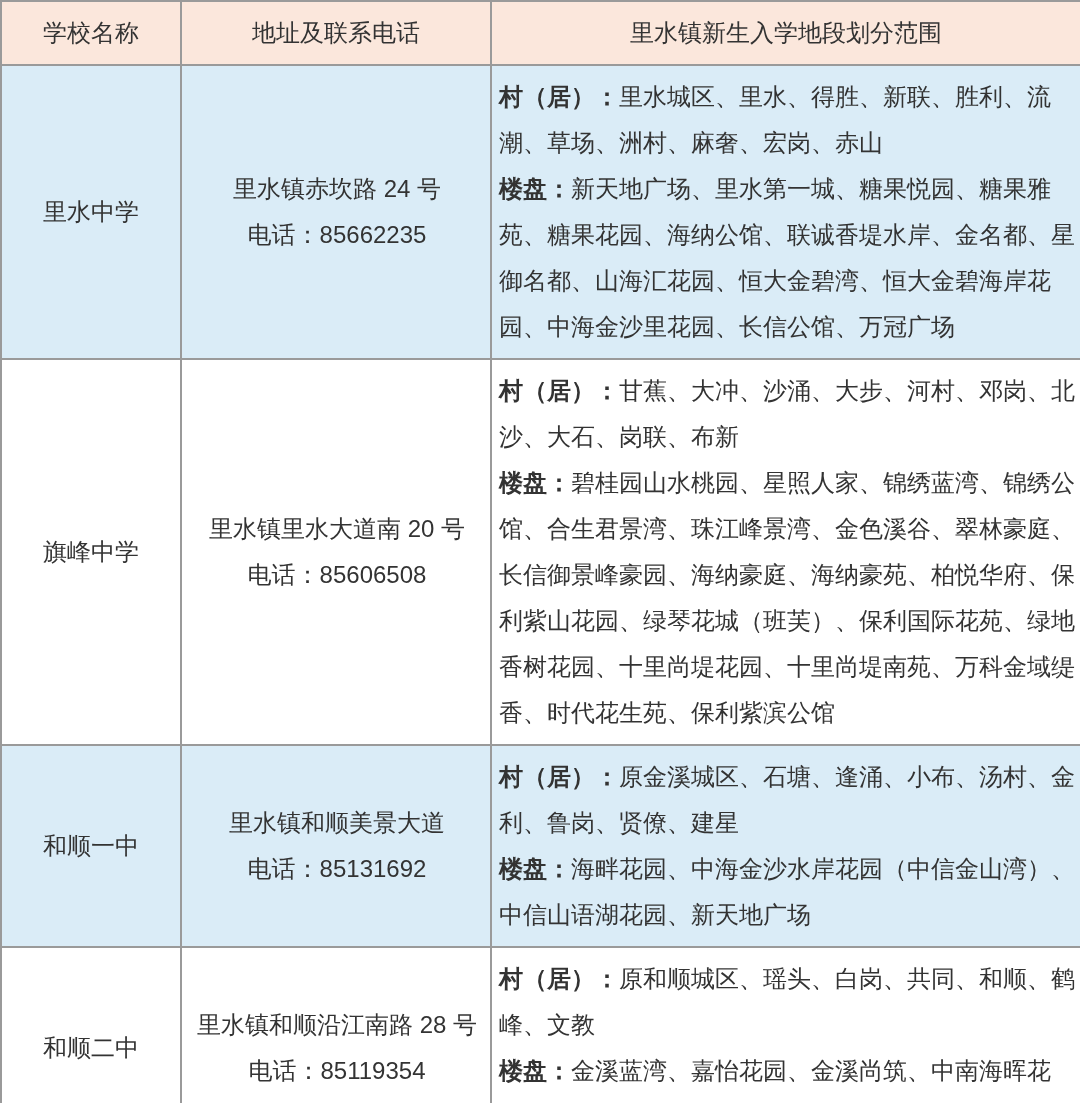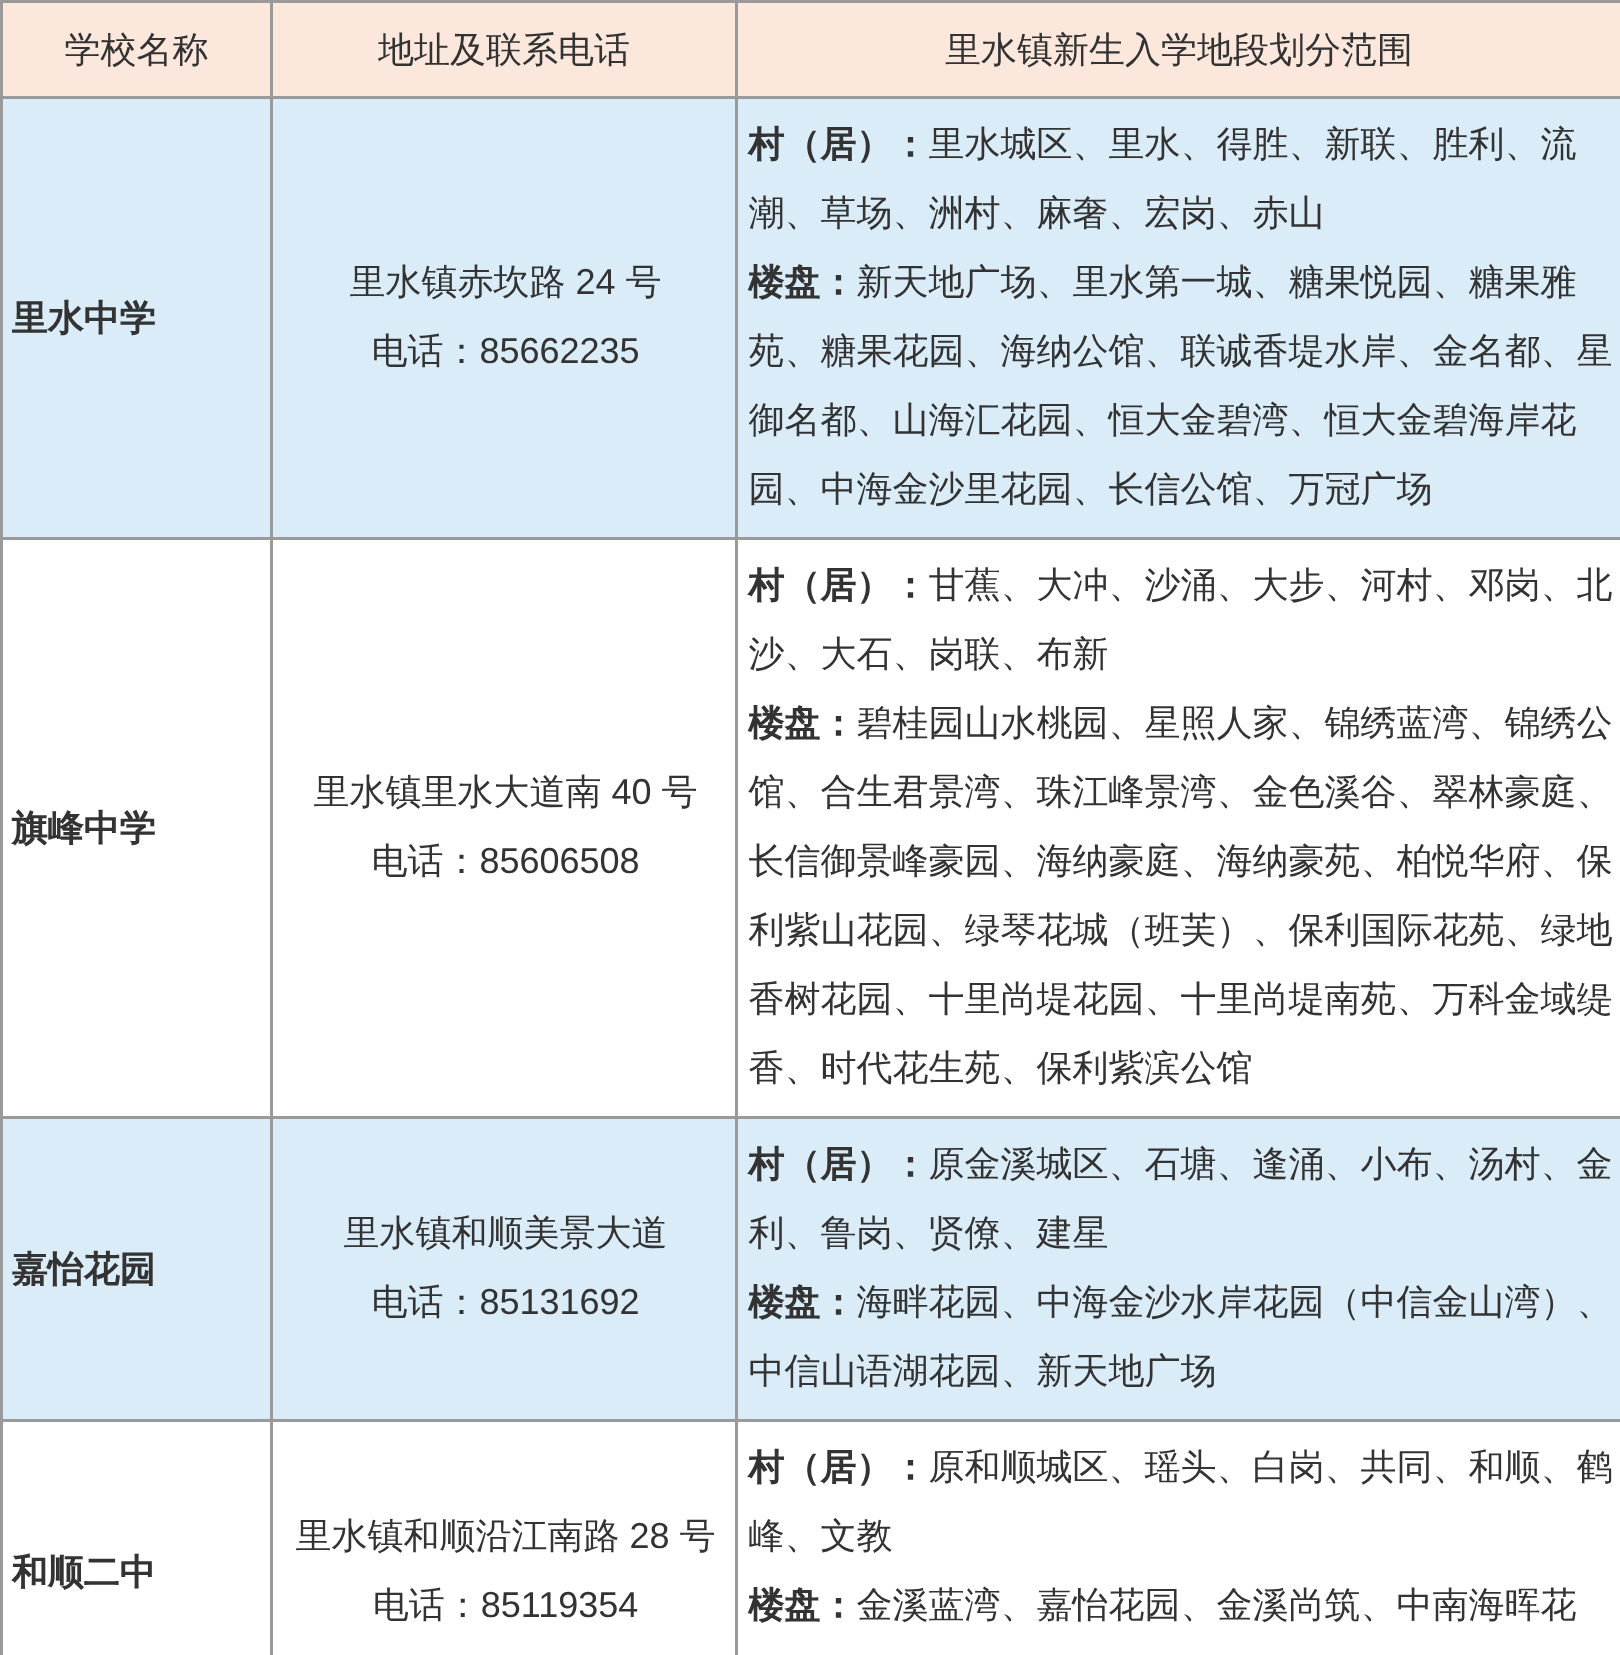--- a/index.html
+++ b/index.html
@@ -31,22 +31,22 @@
   tr.header-row th{
     background:var(--header-bg);
     height:64px;
     font-weight:400;
     text-align:center;
     padding:0 4px;
     margin-left:43px;
   }
   tr.data-row.alt td{ background:var(--alt-bg); }
   td.school-cell{
+    text-align:center;
     padding:17px 6px;
-    font-weight:bold;
   }
   td.address-cell{
     text-align:center;
     padding:0 6px 0 8px;
     line-height:46px;
   }
   td.zone-cell{
     text-align:left;
     padding:8px 4px 8px 7px;
     line-height:46px;
@@ -91,32 +91,32 @@
         <p><span class="bold-label">村（居）：</span><span>里水城区、里水、得胜、新联、胜利、流潮、草场、洲村、麻奢、宏岗、赤山</span></p>
         <p><span class="bold-label">楼盘：</span><span>新天地广场、里水第一城、糖果悦园、糖果雅苑、糖果花园、海纳公馆、联诚香堤水岸、金名都、星御名都、山海汇花园、恒大金碧湾、恒大金碧海岸花园、中海金沙里花园、长信公馆、万冠广场</span></p>
       </td>
     </tr>
 
     <tr class="data-row h-r2">
       <td class="school-cell">
         <span>旗峰中学</span>
       </td>
       <td class="address-cell">
-        <div>里水镇里水大道南 40 号</div>
+        <div>里水镇里水大道南 20 号</div>
         <div>电话：85606508</div>
       </td>
       <td class="zone-cell">
         <p><span class="bold-label">村（居）：</span><span>甘蕉、大冲、沙涌、大步、河村、邓岗、北沙、大石、岗联、布新</span></p>
         <p><span class="bold-label">楼盘：</span><span>碧桂园山水桃园、星照人家、锦绣蓝湾、锦绣公馆、合生君景湾、珠江峰景湾、金色溪谷、翠林豪庭、长信御景峰豪园、海纳豪庭、海纳豪苑、柏悦华府、保利紫山花园、绿琴花城（班芙）、保利国际花苑、绿地香树花园、十里尚堤花园、十里尚堤南苑、万科金域缇香、时代花生苑、保利紫滨公馆</span></p>
       </td>
     </tr>
 
     <tr class="data-row alt h-r3">
       <td class="school-cell">
-        <span>嘉怡花园</span>
+        <span>和顺一中</span>
       </td>
       <td class="address-cell">
         <div>里水镇和顺美景大道</div>
         <div>电话：85131692</div>
       </td>
       <td class="zone-cell">
         <p><span class="bold-label">村（居）：</span><span>原金溪城区、石塘、逢涌、小布、汤村、金利、鲁岗、贤僚、建星</span></p>
         <p><span class="bold-label">楼盘：</span><span>海畔花园、中海金沙水岸花园（中信金山湾）、中信山语湖花园、新天地广场</span></p>
       </td>
     </tr>

